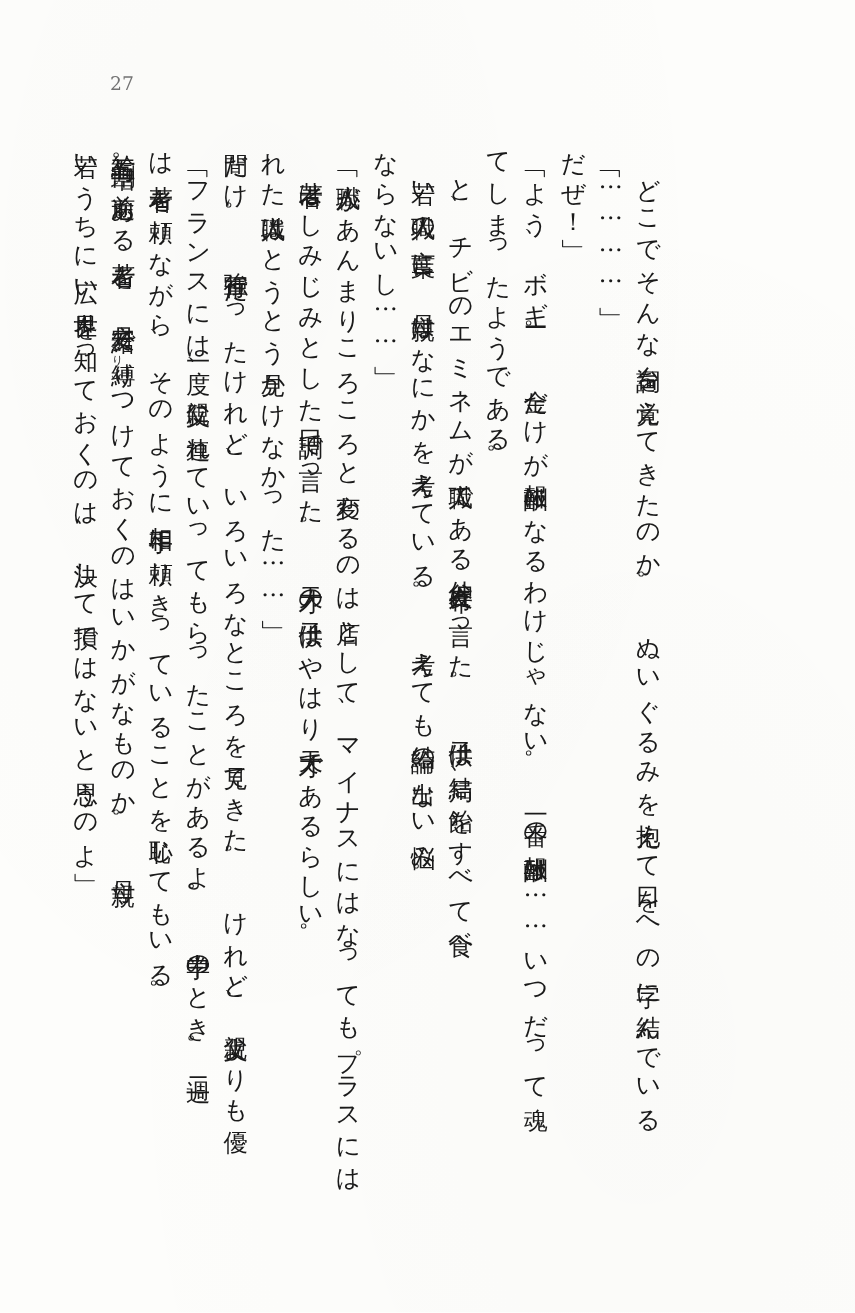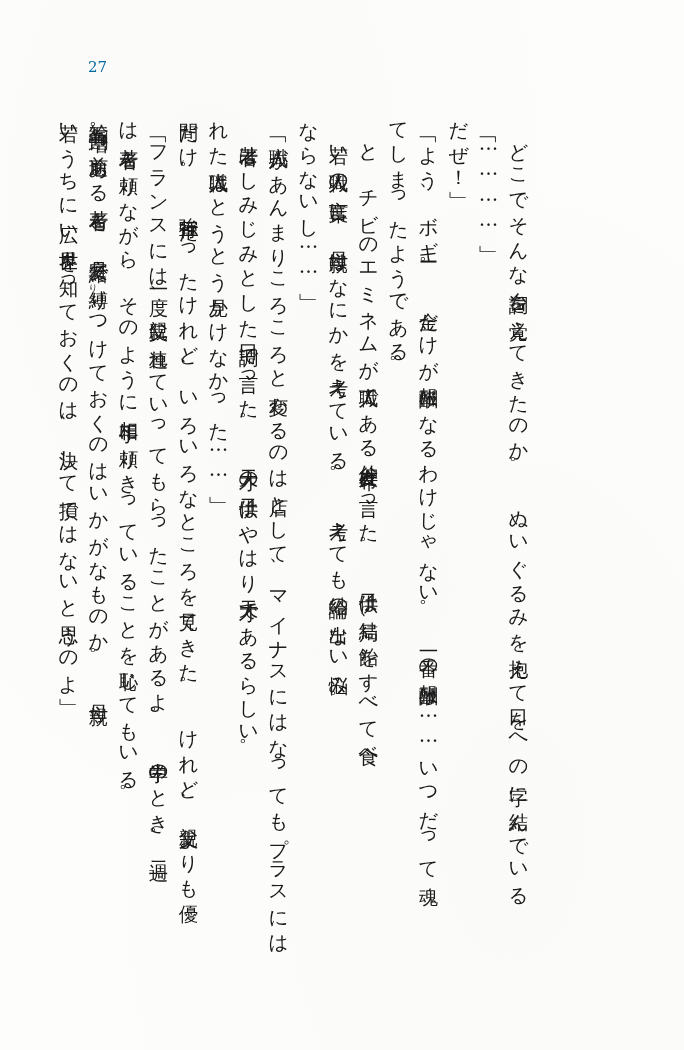--- a/index.html
+++ b/index.html
@@ -24,21 +24,21 @@
       radial-gradient(ellipse at 30% 20%, rgba(0,0,0,0.012), rgba(0,0,0,0) 60%),
       radial-gradient(ellipse at 75% 80%, rgba(0,0,0,0.010), rgba(0,0,0,0) 65%),
       #fdfdfb;
   }
 
   .page-number {
     position: absolute;
     top: 58px;
     left: 88px;
     font-size: 15px;
-    color: #0369a1;
+    color: #737373;
     font-family: "DejaVu Serif", "Liberation Serif", serif;
     letter-spacing: 0;
   }
 
   
   .text-block {
     position: absolute;
     top: 108px;
     right: 56px;
     height: 880px;

